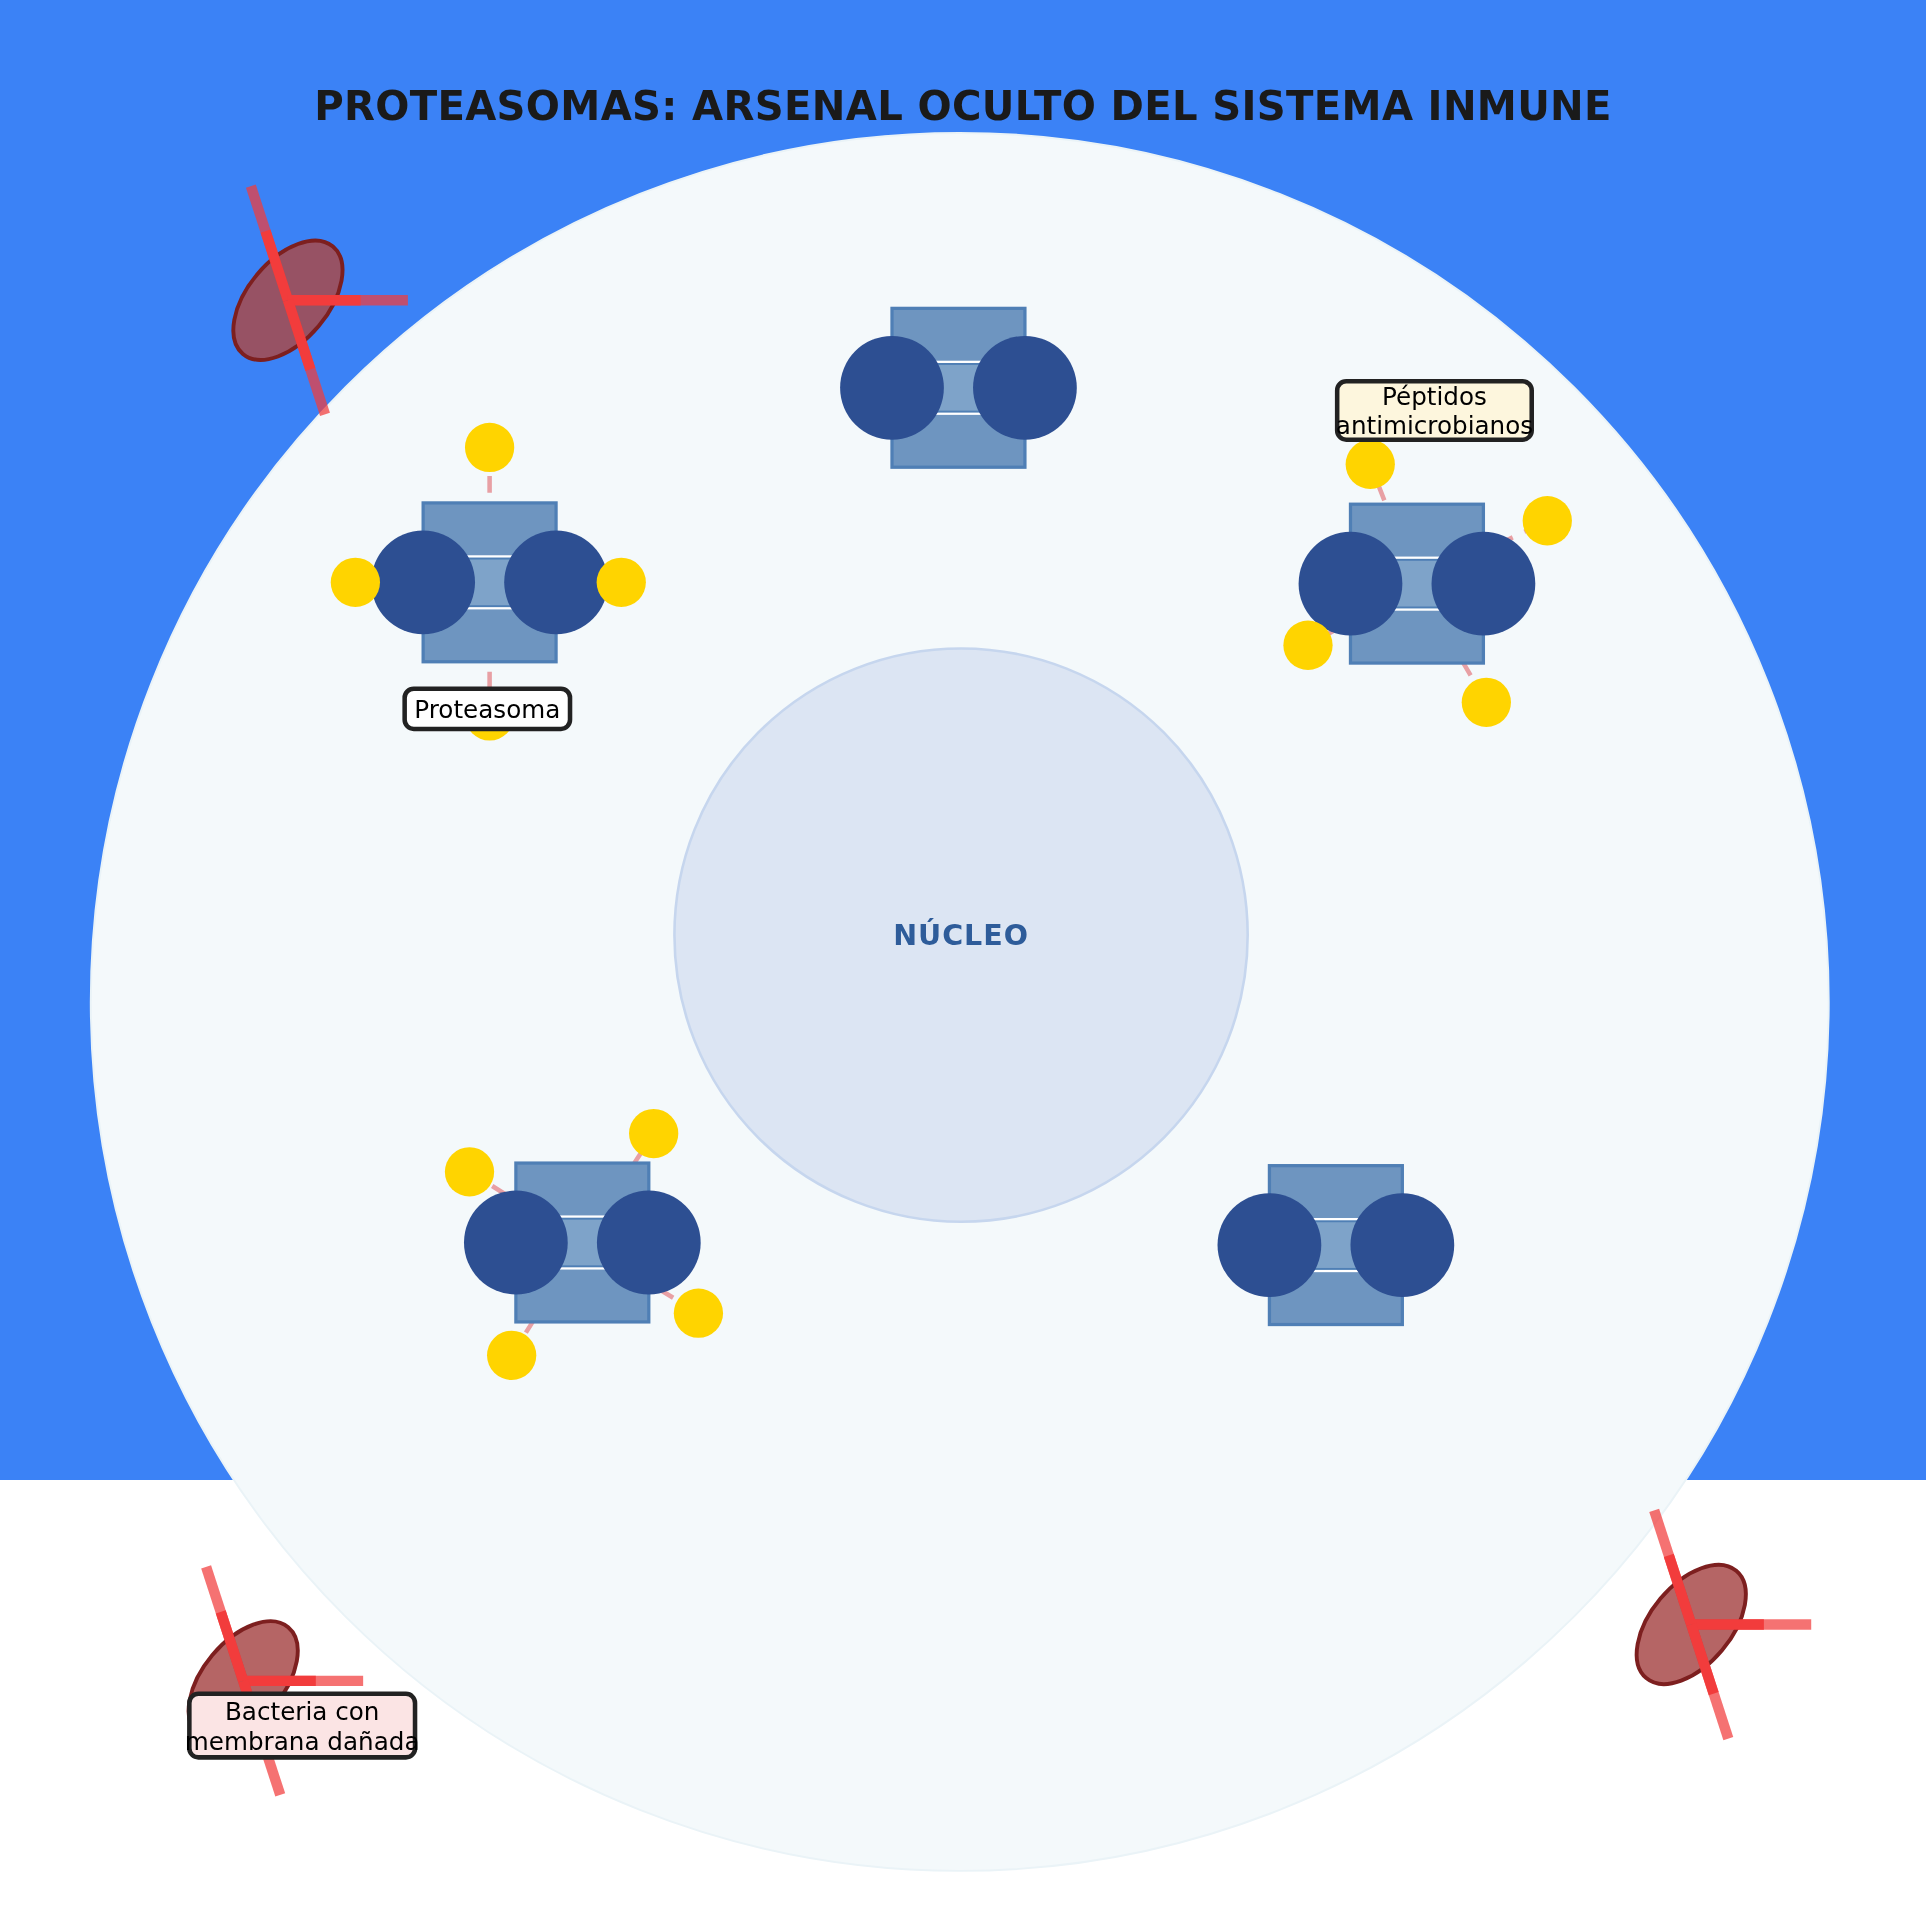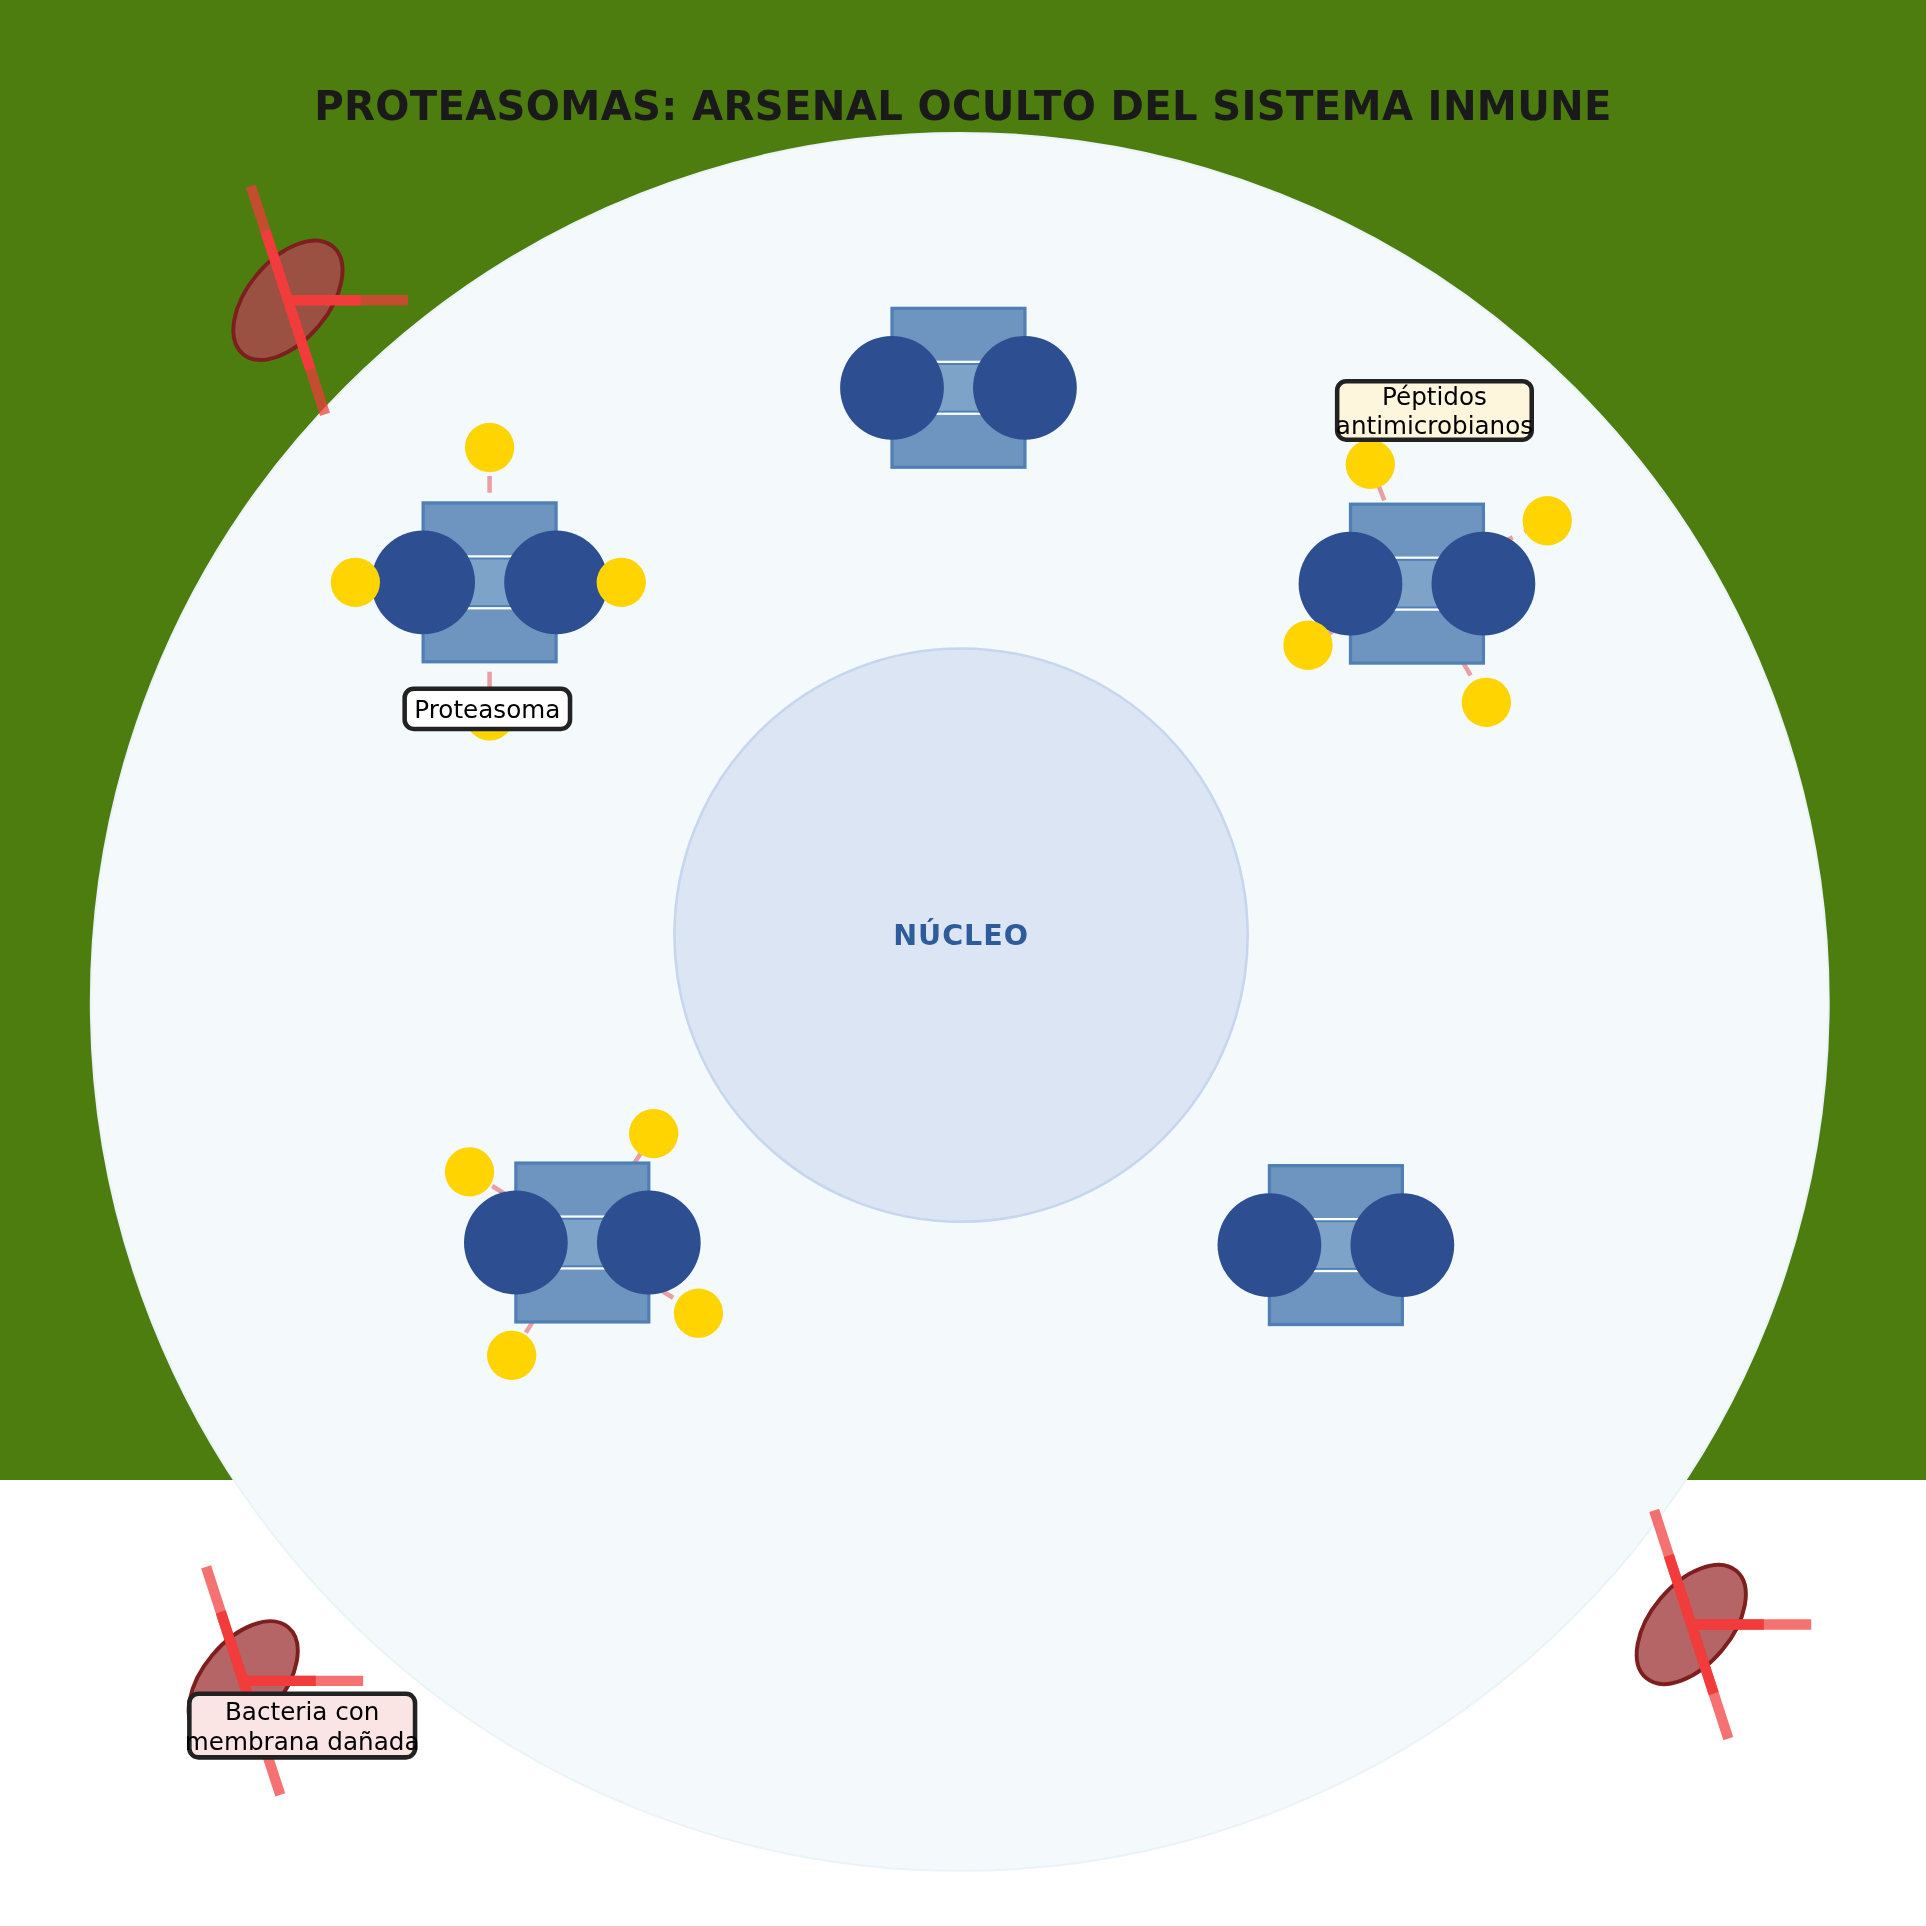--- a/index.html
+++ b/index.html
@@ -10,21 +10,21 @@
   body {
     width: 1926px;
     height: 1926px;
     font-family: "DejaVu Sans", "Liberation Sans", sans-serif;
     overflow: hidden;
   }
   #figure {
     position: relative;
     width: 1926px;
     height: 1480px;
-    background: #4d7c0f;
+    background: #3b82f6;
   }
   #scene {
     display: block;
     width: 1926px;
     height: 1926px;
   }
   .fig-title {
     font-family: "DejaVu Sans", "Liberation Sans", sans-serif;
     font-weight: bold;
     font-size: 62px;

